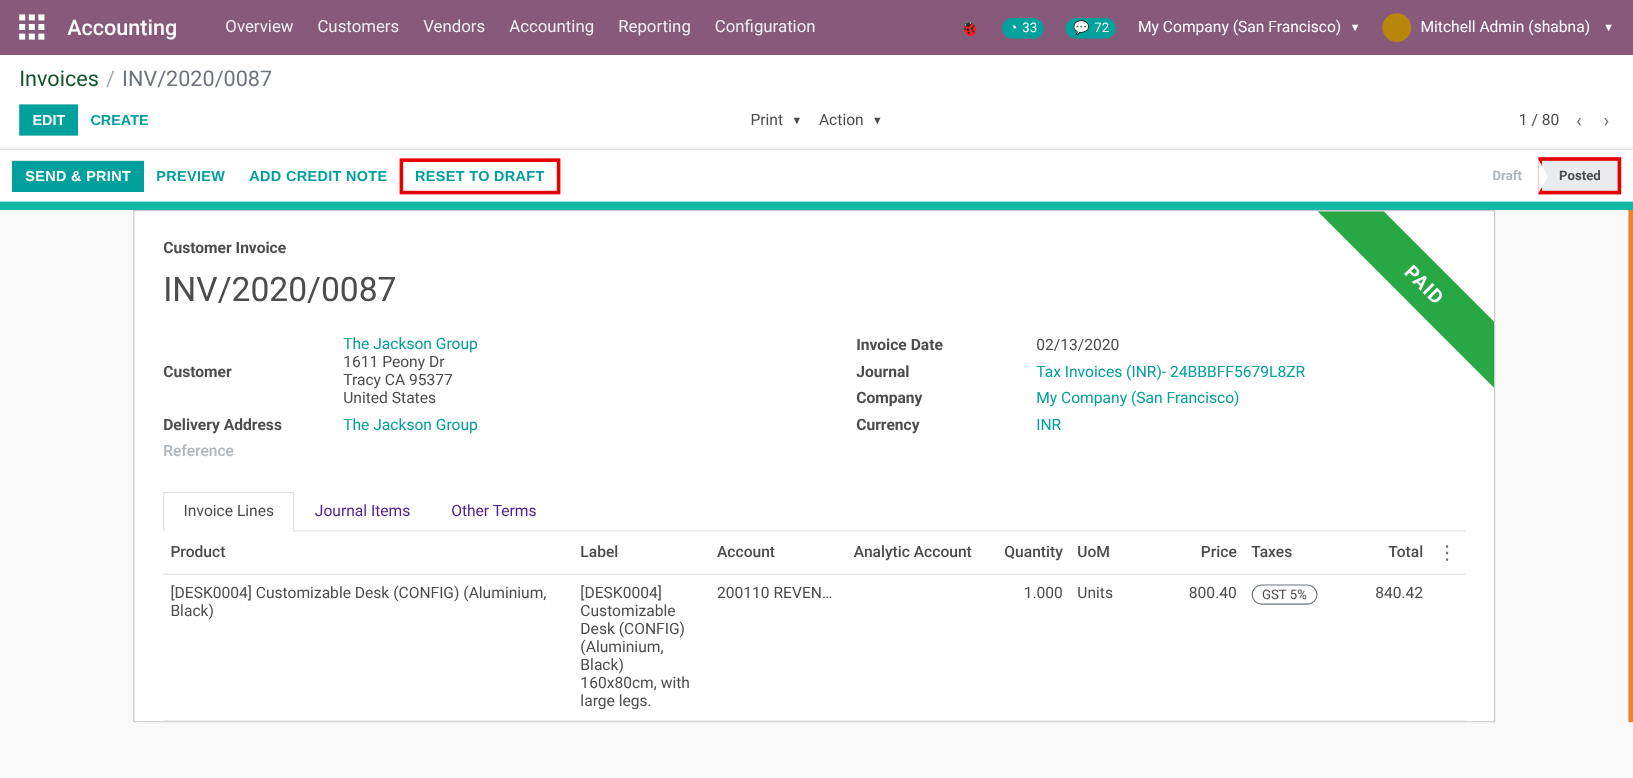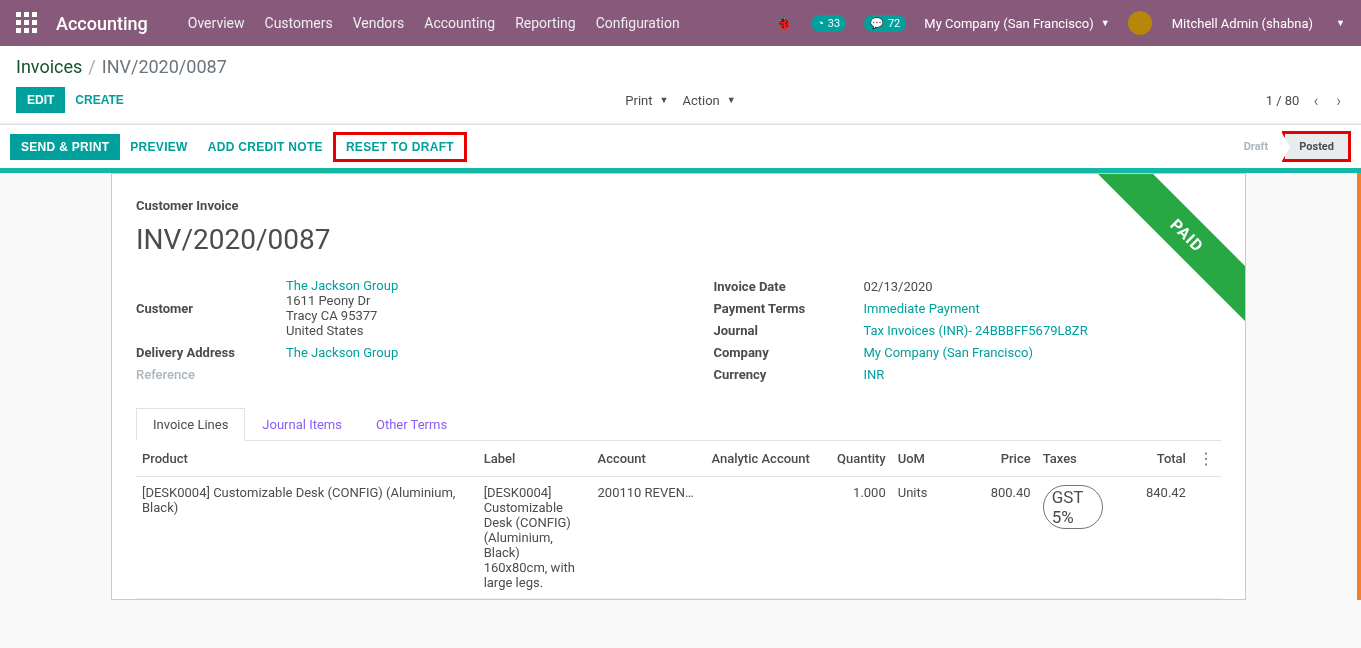--- a/index.html
+++ b/index.html
@@ -10,40 +10,40 @@
 .apps-icon { width: 22px; height: 22px; margin-right: 18px; display: grid; grid-template-columns: repeat(3, 1fr); grid-template-rows: repeat(3, 1fr); gap: 2px; cursor: pointer; }
 .apps-icon span { background: #fff; width: 5px; height: 5px; }
 .brand { font-size: 18px; font-weight: 500; margin-right: 40px; }
 .nav-menu { display: flex; gap: 20px; }
 .nav-menu a { color: #eee; text-decoration: none; font-size: 14px; cursor: pointer; }
 .nav-right { margin-left: auto; display: flex; align-items: center; gap: 18px; }
 .icon-bug { color: #fff; font-size: 14px; }
 .badge-pill { display: inline-flex; align-items: center; background: #00a09d; border-radius: 50px; padding: 2px 6px; font-size: 11px; color: #fff; gap: 4px; cursor: pointer; }
 .company-switch { color: #fff; font-size: 13px; cursor: pointer; display:flex; align-items:center; gap:4px;}
 .avatar { width: 24px; height: 24px; border-radius: 50%; background: #b8860b; display: inline-block; }
-.user-block { display: flex; align-items:center; gap:20px; color:#fff; font-size:13px; cursor:pointer; }
+.user-block { display: flex; align-items:center; gap:8px; color:#fff; font-size:13px; cursor:pointer; }
 
 
 .crumb-row { background: #fff; padding: 10px 16px 0 16px; border-bottom: 1px solid #e9ecef; }
 .crumbs { display:flex; align-items:center; gap:6px; font-size:18px; }
 .crumbs a { color: #14532d; text-decoration:none; cursor:pointer; }
 .crumbs .sep { color:#aaa; }
 .crumbs .current { color:#6c757d; }
 .control-row { display:flex; align-items:center; padding: 10px 0; }
 .btn { padding: 5px 10px; font-size:12px; font-weight:600; cursor:pointer; border:1px solid transparent; text-transform:uppercase; }
 .btn-primary { background:#00a09d; color:#fff; }
 .btn-link { background:transparent; color:#00a09d; border:none; }
 .center-actions { position:absolute; left:50%; transform:translateX(-50%); display:flex; gap:14px; color:#4c4c4c; font-size:13px; }
 .center-actions span { cursor:pointer; display:flex; align-items:center; gap:4px; }
 .pager { margin-left:auto; display:flex; align-items:center; gap:10px; font-size:13px; color:#4c4c4c; }
 .pager-arrow { color:#6c757d; font-size:16px; cursor:pointer; padding:2px 4px; }
 .control-row-wrap { position:relative; display:flex; align-items:center; }
 
 
-.statusbar { background:#fff; border-top:1px solid #dee2e6; border-bottom:5px solid #14b8a6; padding: 6px 10px; display:flex; align-items:center; }
+.statusbar { background:#fff; border-top:1px solid #dee2e6; border-bottom:7px solid #14b8a6; padding: 6px 10px; display:flex; align-items:center; }
 .statusbar .btn { font-size:12px; font-weight:700; letter-spacing:0.3px; }
 .highlight-box { border: 3px solid #e60000; padding:0; }
 .status-stages { margin-left:auto; display:flex; align-items:center; }
 .stage { padding: 6px 14px; font-size:11px; font-weight:700; color:#adb5bd; position:relative; }
 .stage.active { color:#4c4c4c; background:#e9ecef; }
 .stage.active.highlight { border: 3px solid #e60000; }
 .stage:not(:last-child)::after { content:""; position:absolute; right:-8px; top:50%; transform:translateY(-50%); width:0; height:0; border-top:14px solid transparent; border-bottom:14px solid transparent; border-left:8px solid #fff; z-index:1;}
 
 
 .sheet-bg { background:#f9f9f9; padding: 0; border-right: 4px solid #f08030; }
@@ -56,29 +56,29 @@
 .form-col { flex:1; }
 .field-row { display:flex; margin-bottom:6px; align-items:center; }
 .field-label { width:150px; font-size:13px; font-weight:700; color:#4c4c4c; padding-top:1px; }
 .field-label.muted { color:#adb5bd; font-weight:500; }
 .field-value { flex:1; font-size:13px; }
 .link { color:#00a09d; cursor:pointer; }
 .addr-line { display:block; }
 
 
 .tabs { display:flex; border-bottom:1px solid #dee2e6; margin-top:20px; }
-.tab { padding:8px 16px; border:1px solid transparent; border-bottom:none; color:#8b5cf6; font-size:13px; cursor:pointer; margin-bottom:-1px; }
+.tab { padding:8px 16px; border:1px solid transparent; border-bottom:none; color:#4c1d95; font-size:13px; cursor:pointer; margin-bottom:-1px; }
 .tab.active { border-color:#dee2e6; border-bottom:1px solid #fff; background:#fff; color:#4c4c4c; }
 
 
 .lines-table { width:100%; border-collapse:collapse; font-size:13px; }
 .lines-table th { text-align:left; padding:8px 6px; font-weight:500; color:#4c4c4c; border-bottom:1px solid #dee2e6; }
 .lines-table th.right, .lines-table td.right { text-align:right; }
 .lines-table td { padding:8px 6px; vertical-align:top; border-bottom:1px solid #eee; }
-.tax-tag { display:inline-block; border:1px solid #6c757d; border-radius:50px; padding:1px 8px; font-size:17px; color:#4c4c4c; }
+.tax-tag { display:inline-block; border:1px solid #6c757d; border-radius:50px; padding:1px 8px; font-size:11px; color:#4c4c4c; }
 .kebab { font-size:16px; color:#6c757d; cursor:pointer; }
 .caret { font-size:9px; margin-left:3px; color:inherit;}
 </style>
 </head>
 <body>
 
 <div class="topnav">
   <div class="apps-icon">
     <span></span>
       <span></span>
@@ -189,24 +189,20 @@
         </div>
         <div class="field-row">
           <div class="field-label muted">Reference</div>
           <div class="field-value"></div>
         </div>
       </div>
       <div class="form-col">
         <div class="field-row">
           <div class="field-label">Invoice Date</div>
           <div class="field-value">02/13/2020</div>
-        </div>
-        <div class="field-row">
-          <div class="field-label">Payment Terms</div>
-          <div class="field-value"><span class="link">Immediate Payment</span></div>
         </div>
         <div class="field-row">
           <div class="field-label">Journal</div>
           <div class="field-value"><span class="link">Tax Invoices (INR)- 24BBBFF5679L8ZR</span></div>
         </div>
         <div class="field-row">
           <div class="field-label">Company</div>
           <div class="field-value"><span class="link">My Company (San Francisco)</span></div>
         </div>
         <div class="field-row">

